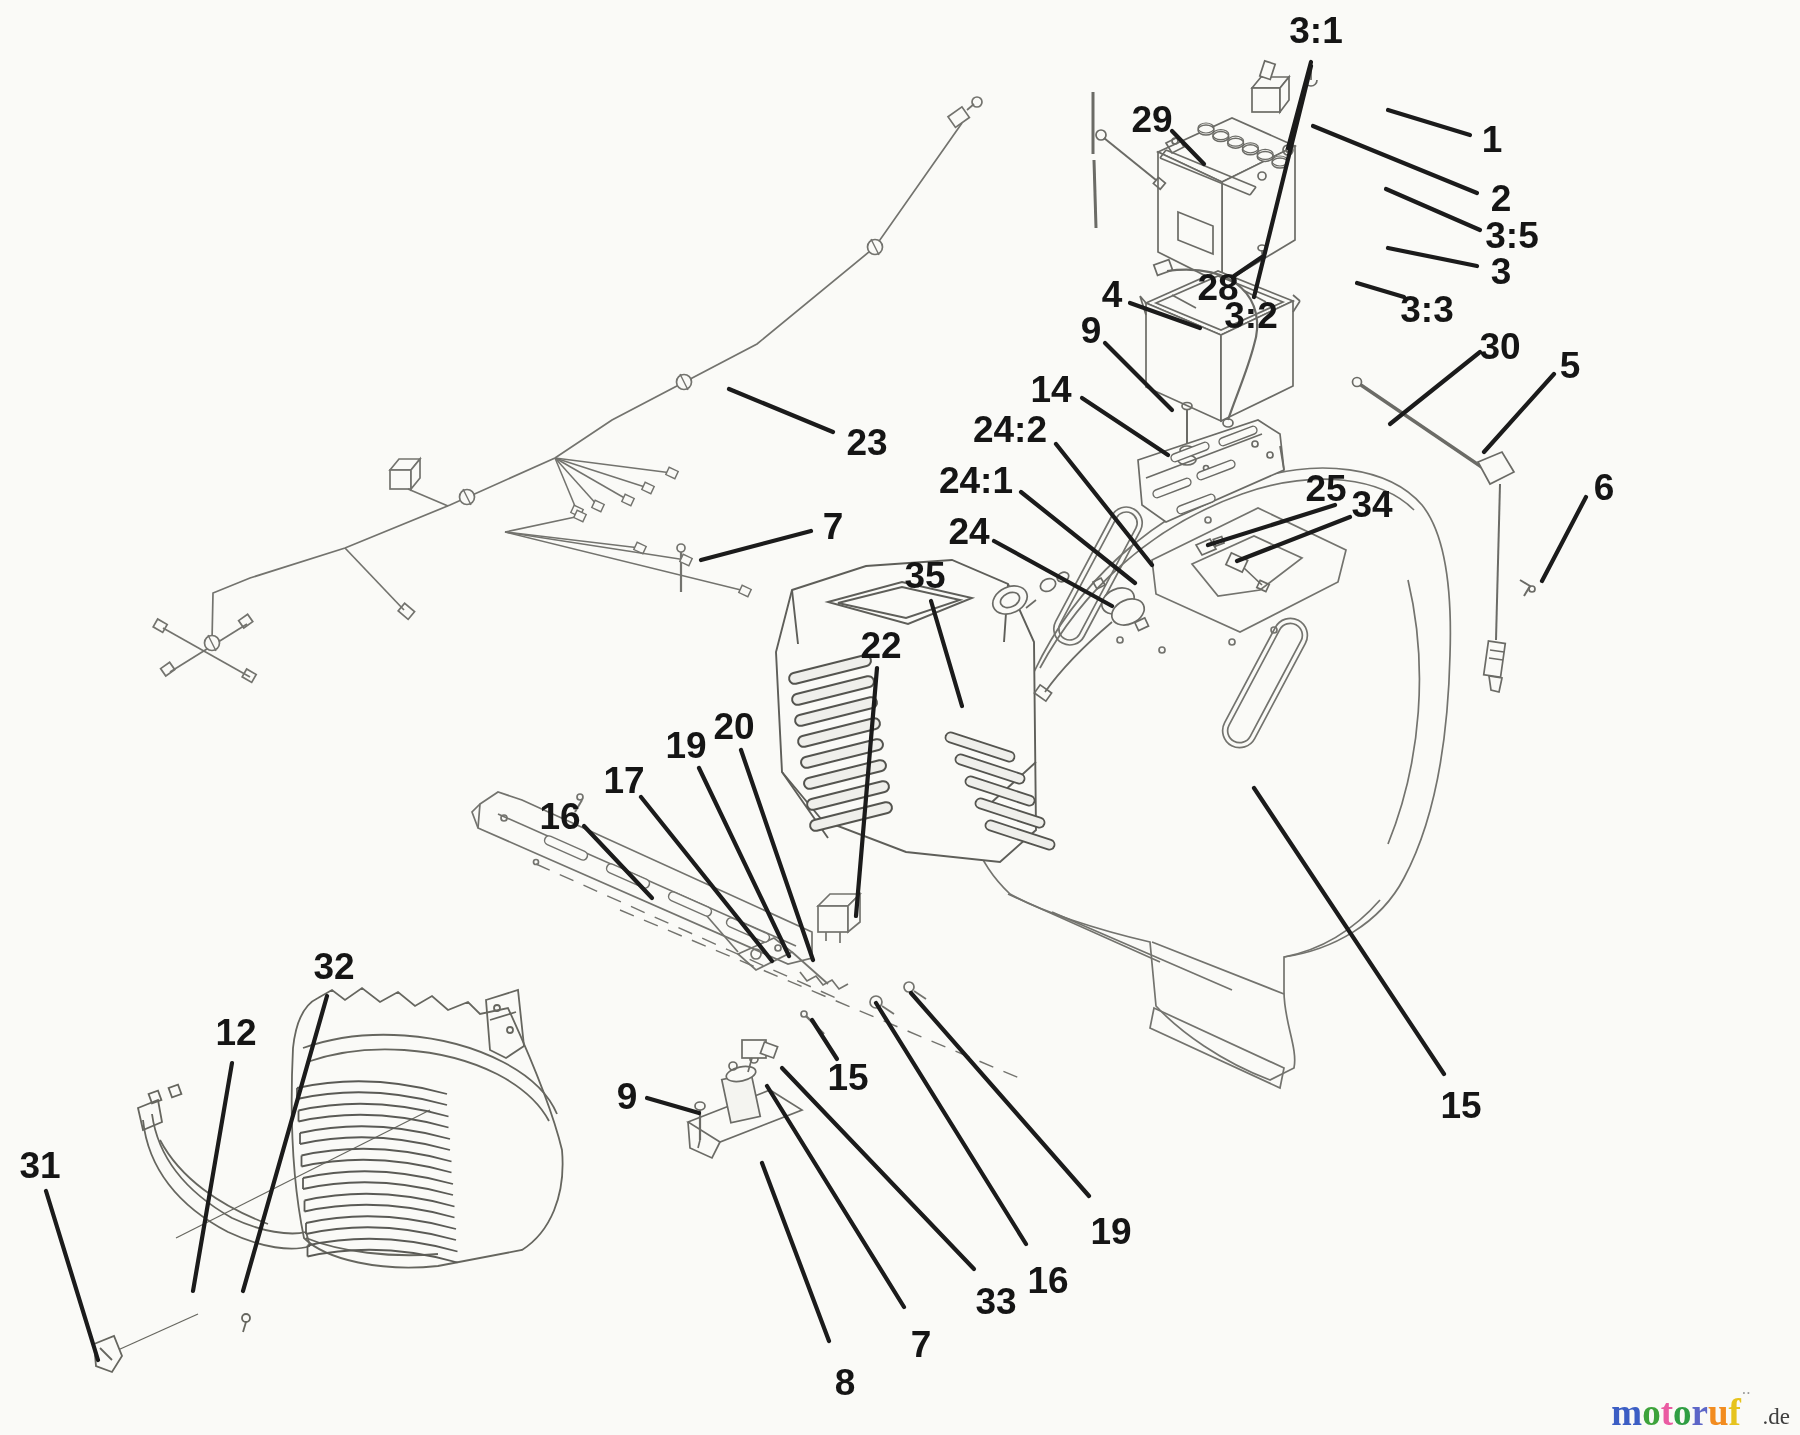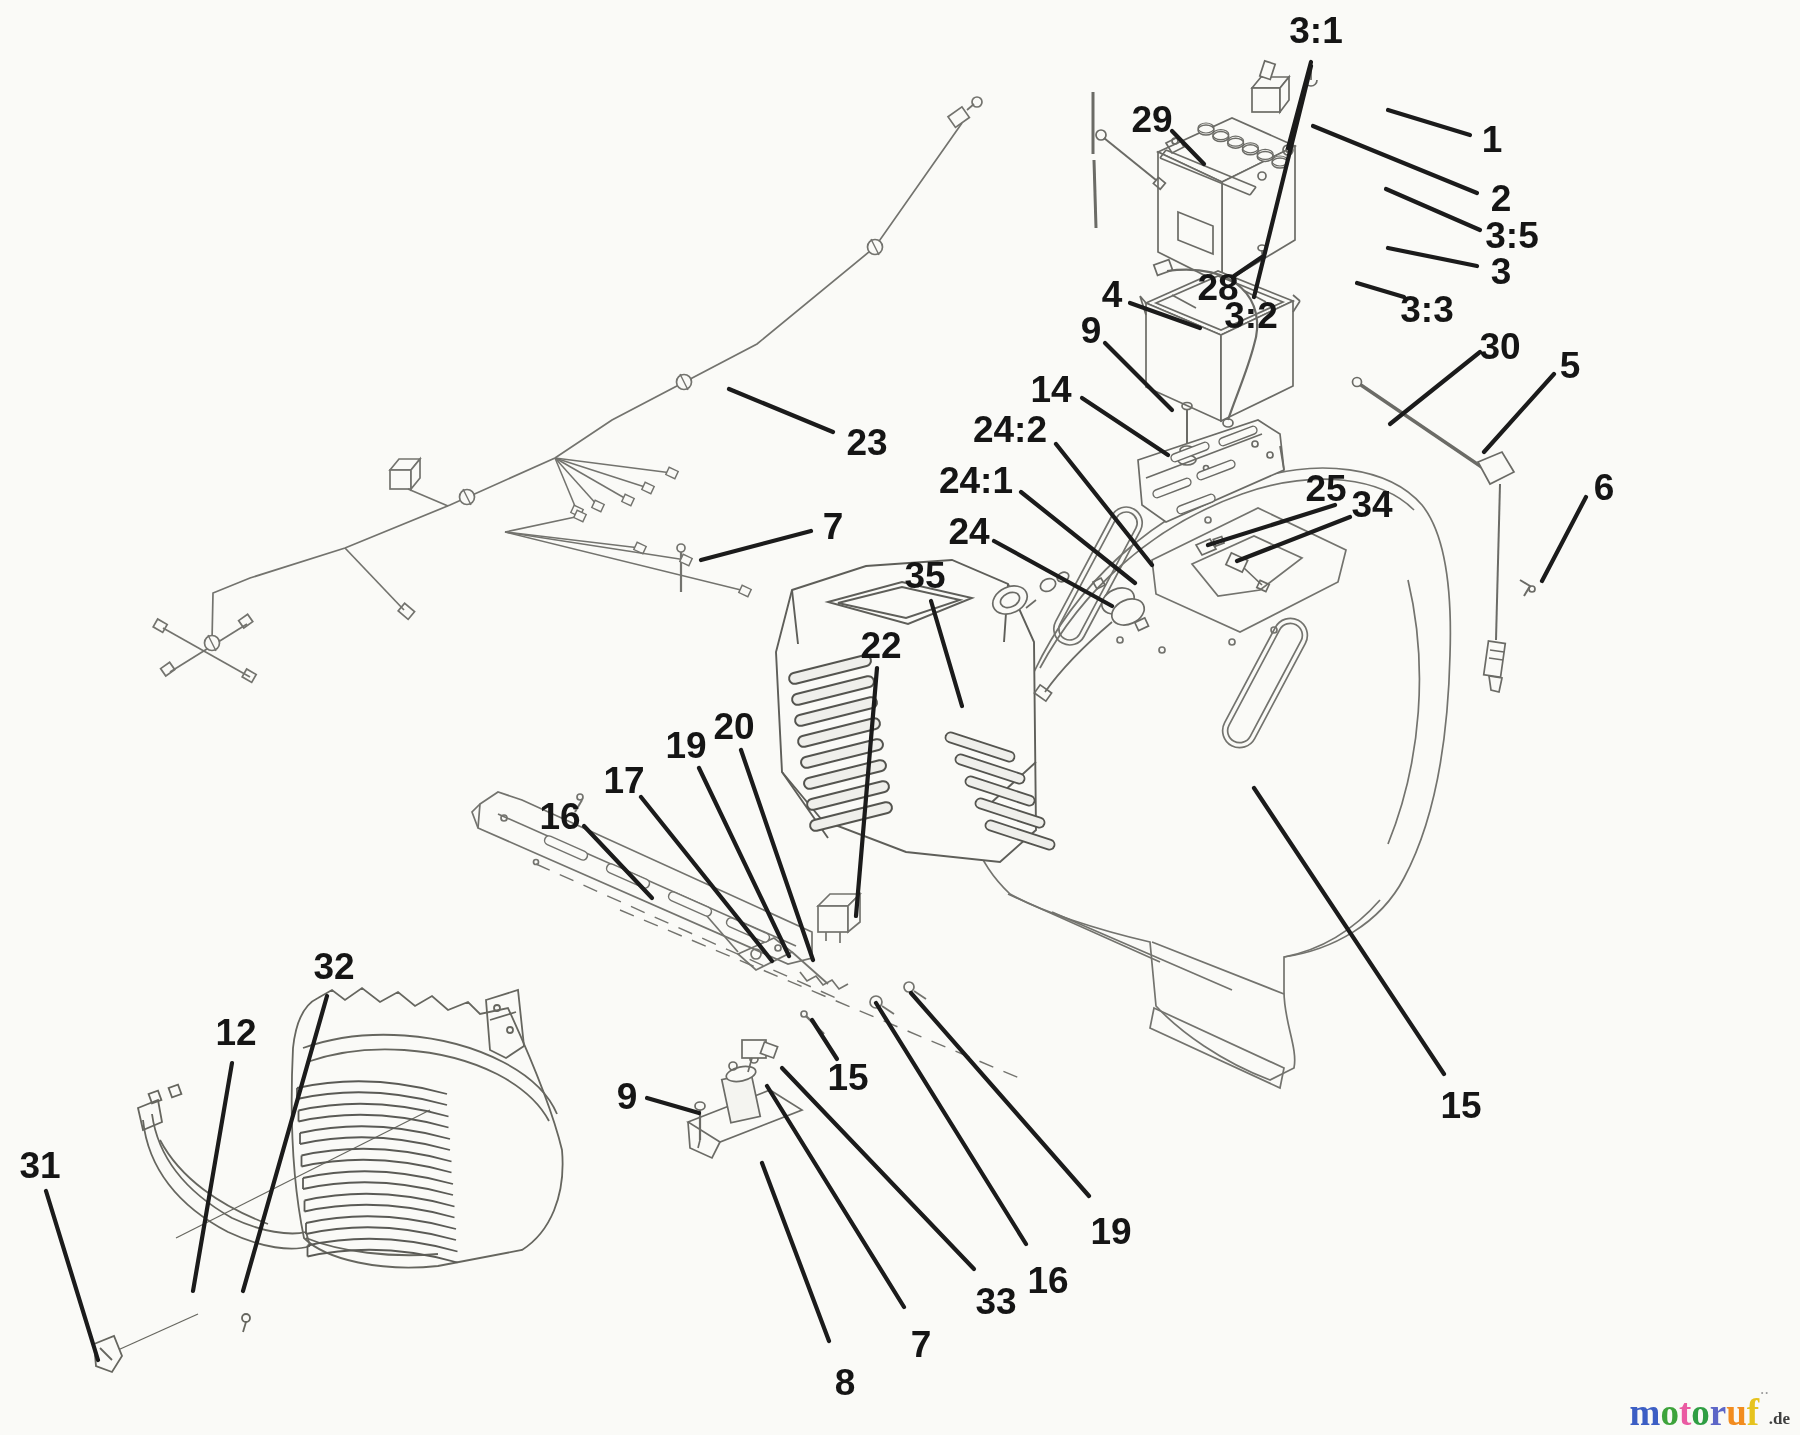--- a/index.html
+++ b/index.html
@@ -3,21 +3,21 @@
 <meta charset="utf-8">
 <style>
   html,body{margin:0;padding:0;background:#ffffff;}
   .canvas{position:relative;width:1800px;height:1435px;background:#fafaf7;overflow:hidden;
           font-family:"Liberation Sans",sans-serif;}
   svg{position:absolute;left:0;top:0;}
   .logo{position:absolute;right:10px;bottom:4px;font-family:"Liberation Serif",serif;
         font-weight:700;font-size:37px;letter-spacing:0px;line-height:1;user-select:none;}
   .logo .lt{display:inline-block;}
   .logo .tm{display:inline-block;font-size:13px;color:#9a9a9a;vertical-align:24px;margin-left:1px;}
-  .logo .suffix{display:inline-block;font-size:17px;font-weight:700;vertical-align:1px;}
+  .logo .suffix{display:inline-block;font-size:23px;font-weight:400;vertical-align:1px;margin-left:12px;}
   text.plabel{font-family:"Liberation Sans",sans-serif;font-weight:700;}
 </style>
 </head>
 <body>
 
 <div class="canvas">
 <svg id="art" width="1800" height="1435" viewBox="0 0 1800 1435">
 
   <g stroke="#73736e" stroke-width="1.7" fill="none">
     <path d="M 962,123 L 875,247 L 757,344 L 612,420 L 555,458 L 450,505 L 345,548 L 250,578 L 213,593 L 212,641"></path>

